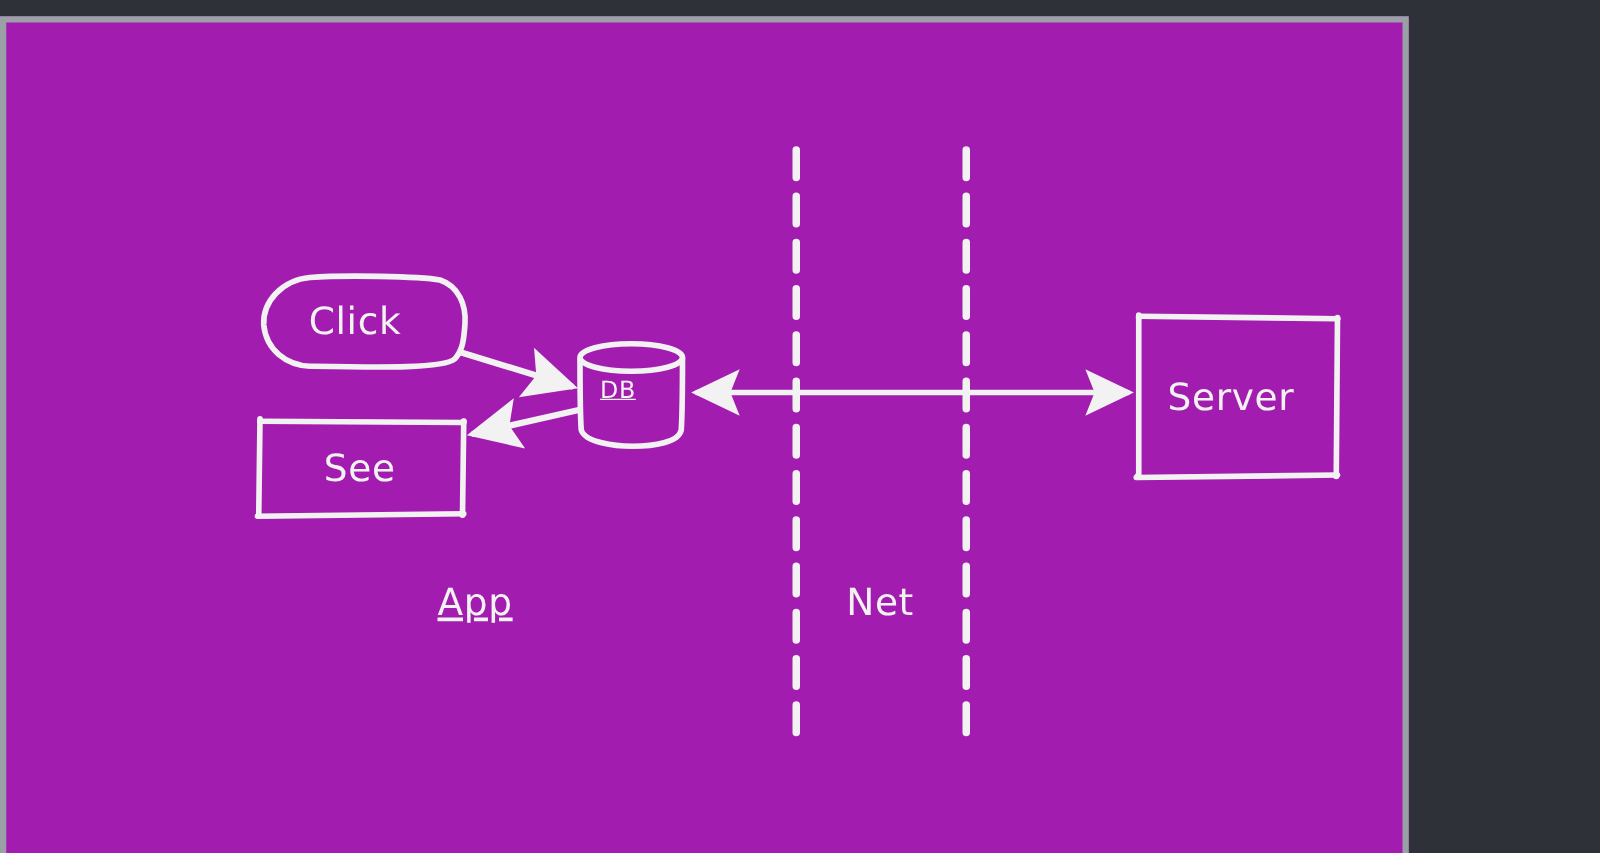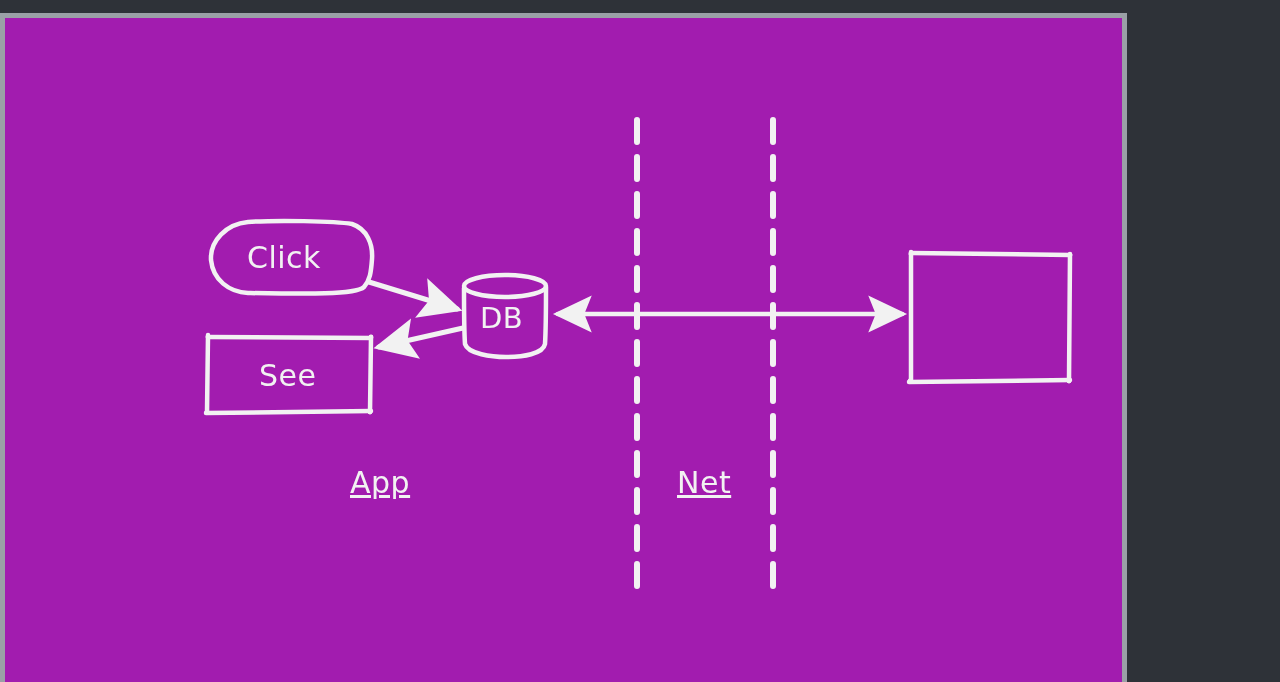--- a/index.html
+++ b/index.html
@@ -34,24 +34,24 @@
     position: absolute;
     color: #f2f2f2;
     font-family: "DejaVu Sans", sans-serif;
     font-size: 30px;
     letter-spacing: 0.5px;
     white-space: nowrap;
     pointer-events: none;
   }
   #label-click  { left: 242px; top: 222px; }
   #label-see    { left: 254px; top: 340px; }
-  #label-db     { left: 475px; top: 283px; font-size: 29px; }
+  #label-db     { left: 475px; top: 283px; font-size: 19px; text-decoration: underline; }
   #label-server { left: 929px; top: 283px; }
   #label-app    { left: 345px; top: 447px; text-decoration: underline; }
-  #label-net    { left: 672px; top: 447px; text-decoration: underline; }
+  #label-net    { left: 672px; top: 447px; }
 </style>
 </head>
 <body>
 
 <div id="canvas-frame">
 
   <svg id="diagram-surface" viewBox="0 0 1280 682" xmlns="http://www.w3.org/2000/svg">
 
     <defs>
       <marker id="arrowhead-end" viewBox="0 0 12 12" refX="10" refY="6" markerWidth="9" markerHeight="9" orient="auto-start-reverse">
@@ -115,18 +115,19 @@
       <path d="M 768 102 L 768 570" stroke-width="6" stroke-dasharray="22 15" stroke-linecap="round"></path>
     </g>
   </svg>
 
   <div class="node-label" id="label-click">Click</div>
 
   <div class="node-label" id="label-see">See</div>
 
   <div class="node-label" id="label-db">DB</div>
 
+  <div class="node-label" id="label-server">Server</div>
 
   <div class="node-label" id="label-app">App</div>
 
   <div class="node-label" id="label-net">Net</div>
 
 </div>
 
 </body></html>

